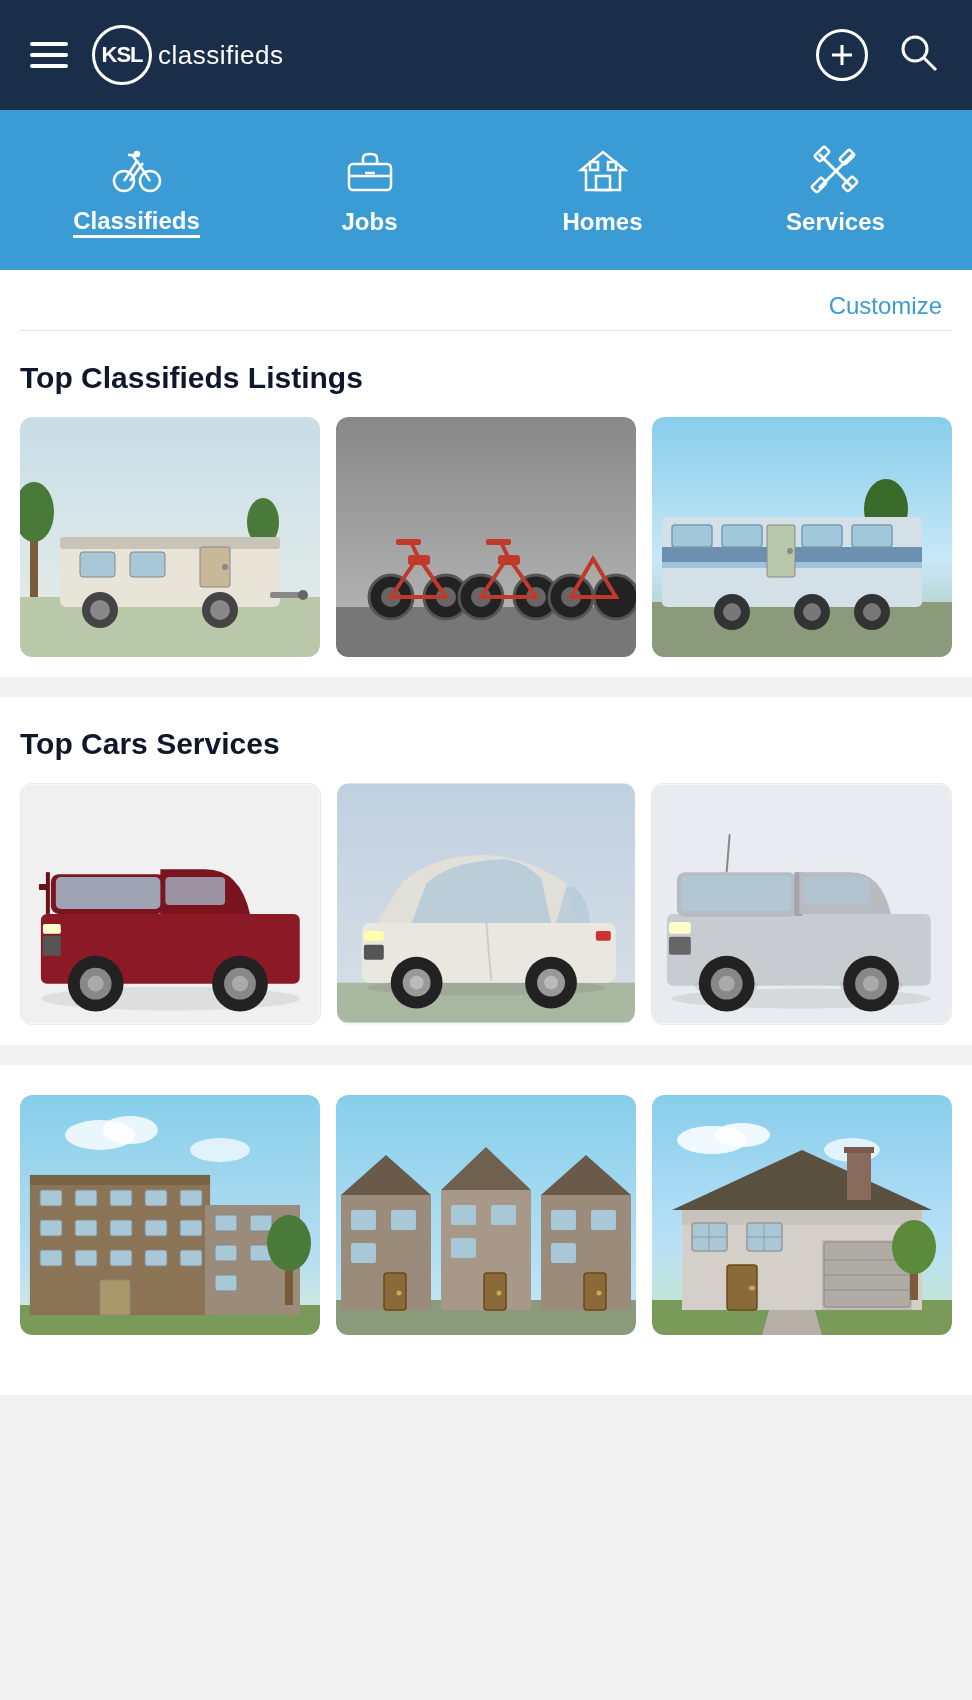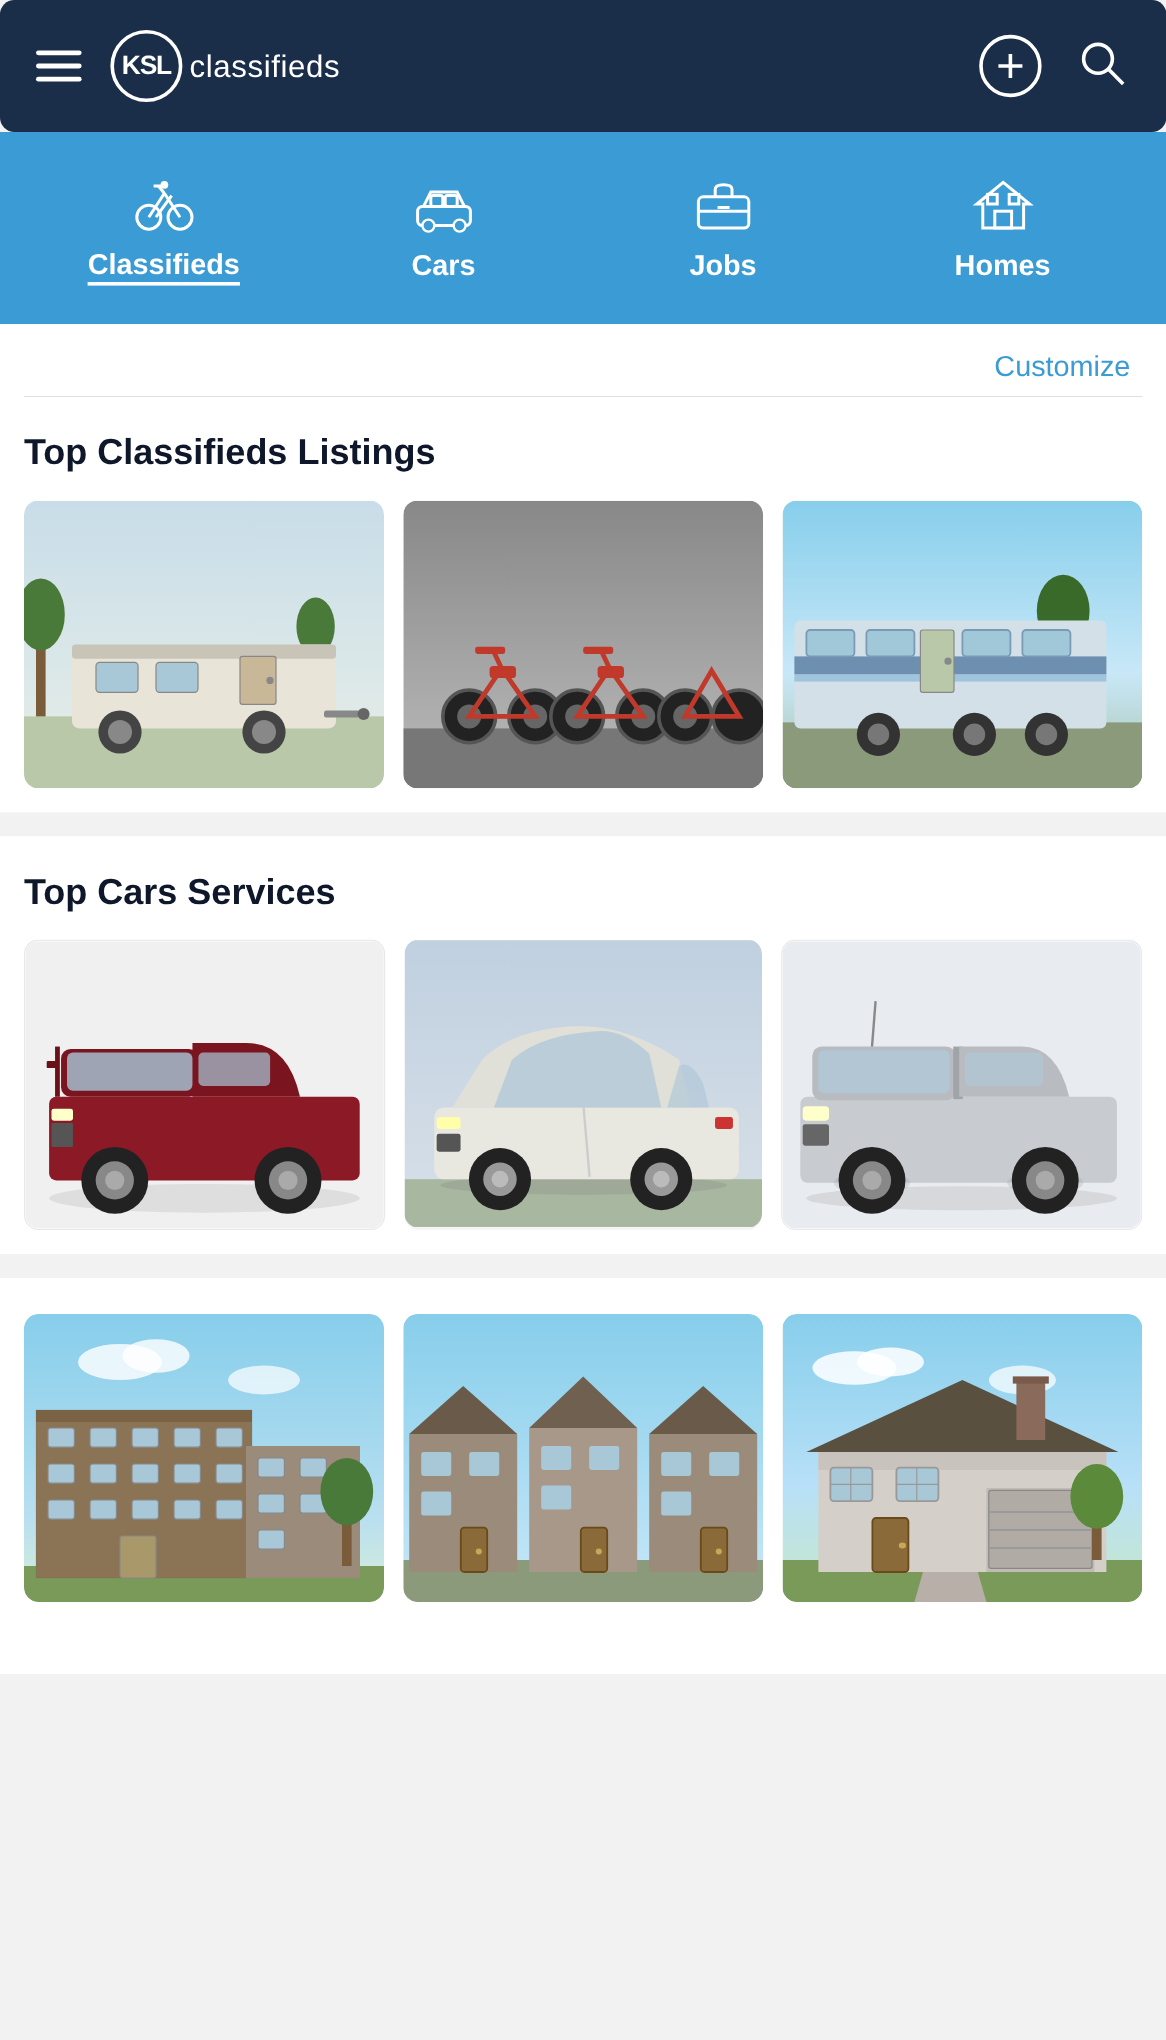--- a/index.html
+++ b/index.html
@@ -13,21 +13,20 @@
     }
 
     
     .header {
       background: #1a2e4a;
       height: 110px;
       display: flex;
       align-items: center;
       justify-content: space-between;
       padding: 0 30px;
-      border-radius: 12px;
     }
     .header-left {
       display: flex;
       align-items: center;
       gap: 24px;
     }
     .hamburger {
       display: flex;
       flex-direction: column;
       gap: 7px;
@@ -245,32 +244,20 @@
       <line x1="14" y1="38" x2="27" y2="18"></line>
       <line x1="27" y1="18" x2="40" y2="38"></line>
       <line x1="20" y1="38" x2="33" y2="20"></line>
       <line x1="27" y1="18" x2="22" y2="12"></line>
       <line x1="18" y1="12" x2="28" y2="12"></line>
       <circle cx="27" cy="11" r="2" fill="white" stroke="white"></circle>
     </svg>
     <span class="nav-item-label">Classifieds</span>
   </div>
 
-  <div class="nav-item">
-    <svg viewBox="0 0 54 54">
-
-      <rect x="5" y="28" width="44" height="16" rx="4"></rect>
-      <path d="M10 28 L16 16 L38 16 L44 28"></path>
-      <circle cx="14" cy="44" r="5" fill="#3a9bd5" stroke="white" stroke-width="2"></circle>
-      <circle cx="40" cy="44" r="5" fill="#3a9bd5" stroke="white" stroke-width="2"></circle>
-      <rect x="16" y="19" width="10" height="9" rx="2"></rect>
-      <rect x="28" y="19" width="10" height="9" rx="2"></rect>
-    </svg>
-    <span class="nav-item-label">Cars</span>
-  </div>
 
   <div class="nav-item">
     <svg viewBox="0 0 54 54">
 
       <rect x="6" y="20" width="42" height="26" rx="4"></rect>
       <path d="M20 20 L20 14 Q20 10 27 10 Q34 10 34 14 L34 20"></path>
       <line x1="6" y1="32" x2="48" y2="32"></line>
       <line x1="22" y1="29" x2="32" y2="29"></line>
     </svg>
     <span class="nav-item-label">Jobs</span>
@@ -280,20 +267,32 @@
     <svg viewBox="0 0 54 54">
 
       <polygon points="27,8 5,26 10,26 10,46 44,46 44,26 49,26"></polygon>
       <rect x="20" y="32" width="14" height="14"></rect>
       <rect x="14" y="18" width="8" height="8"></rect>
       <rect x="32" y="18" width="8" height="8"></rect>
     </svg>
     <span class="nav-item-label">Homes</span>
   </div>
 
+  <div class="nav-item">
+    <svg viewBox="0 0 54 54">
+
+      <line x1="10" y1="10" x2="44" y2="44" stroke-width="3"></line>
+      <line x1="44" y1="10" x2="10" y2="44" stroke-width="3"></line>
+      <rect x="6" y="6" width="14" height="8" rx="2" transform="rotate(-45 13 10)"></rect>
+      <rect x="34" y="36" width="14" height="8" rx="2" transform="rotate(-45 41 40)"></rect>
+      <rect x="34" y="6" width="8" height="14" rx="2" transform="rotate(45 38 13)"></rect>
+      <rect x="6" y="34" width="8" height="14" rx="2" transform="rotate(45 10 41)"></rect>
+    </svg>
+    <span class="nav-item-label">Services</span>
+  </div>
 </nav>
 
 <div class="content">
 
   <div class="customize-bar">
     <a class="customize-link">Customize</a>
   </div>
   <div class="divider"></div>
 
   <div class="section">

